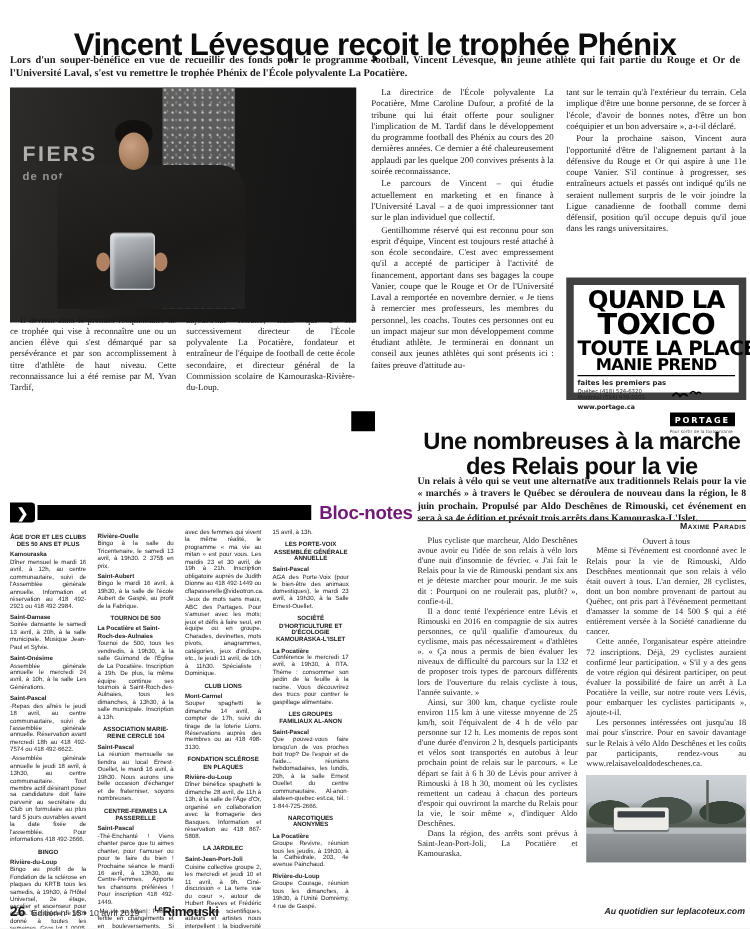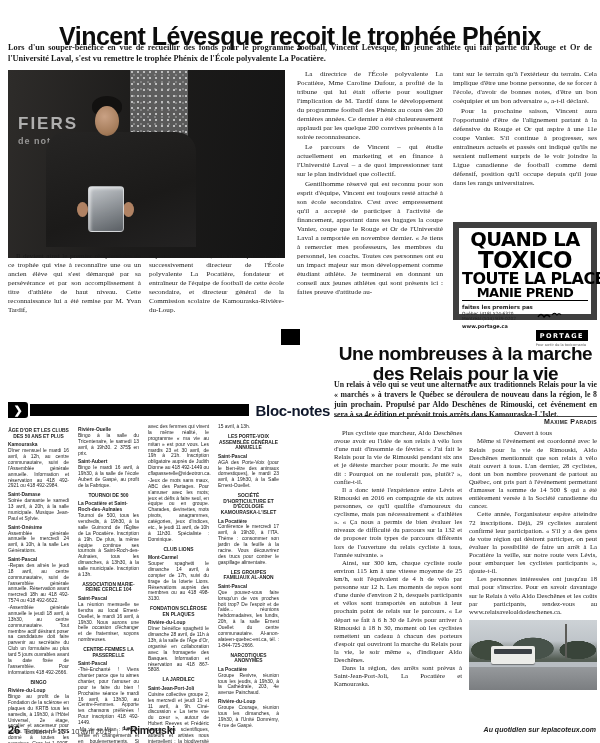--- a/index.html
+++ b/index.html
@@ -58,21 +58,21 @@
   .ad-birds{height:8px;}
   .ad-brand{display:inline-block;background:#000;color:#fff;font-size:6.5px;font-weight:700;
     letter-spacing:1.5px;padding:2px 4px 1px;}
   .ad-tagline{font-size:3.5px;color:#555;margin-top:1px;}
   
   .bn-bar{position:absolute;left:8px;top:402px;width:322px;height:16px;display:flex;align-items:center;}
   .bn-chev{width:20px;height:16px;background:#000;color:#fff;font-family:"Liberation Sans",sans-serif;
     font-size:11px;font-weight:700;display:flex;align-items:center;justify-content:center;border-radius:0 3px 3px 0;}
   .bn-line{flex:1;height:12px;background:#000;margin-left:2px;}
   .bn-title{font-family:"Liberation Sans",sans-serif;font-weight:800;font-size:15px;
-    letter-spacing:-0.3px;padding-left:6px;color:#0f172a;}
+    letter-spacing:-0.3px;padding-left:6px;color:#701a75;}
   .bloc-col{position:absolute;top:424px;width:61px;font-family:"Liberation Sans",sans-serif;
     font-size:4.9px;line-height:1.2;text-align:justify;color:#222;}
   .bc1{left:8px;}.bc2{left:78px;}.bc3{left:148px;}.bc4{left:218px;}
   .bloc-col .sec{font-weight:800;text-align:center;margin:4px 0 2px;line-height:1.15;}
   .bloc-col .place{font-weight:700;margin-top:3px;text-align:left;}
   .bloc-col .txt{margin-bottom:1px;}
   
   .marker{position:absolute;left:281px;top:329px;width:19px;height:16px;background:#000;}
   .r-head{position:absolute;left:334px;top:328px;width:263px;text-align:center;
     font-family:"Liberation Sans",sans-serif;font-weight:800;font-size:19px;line-height:1.08;letter-spacing:-0.4px;color:#0d0d0d;}

